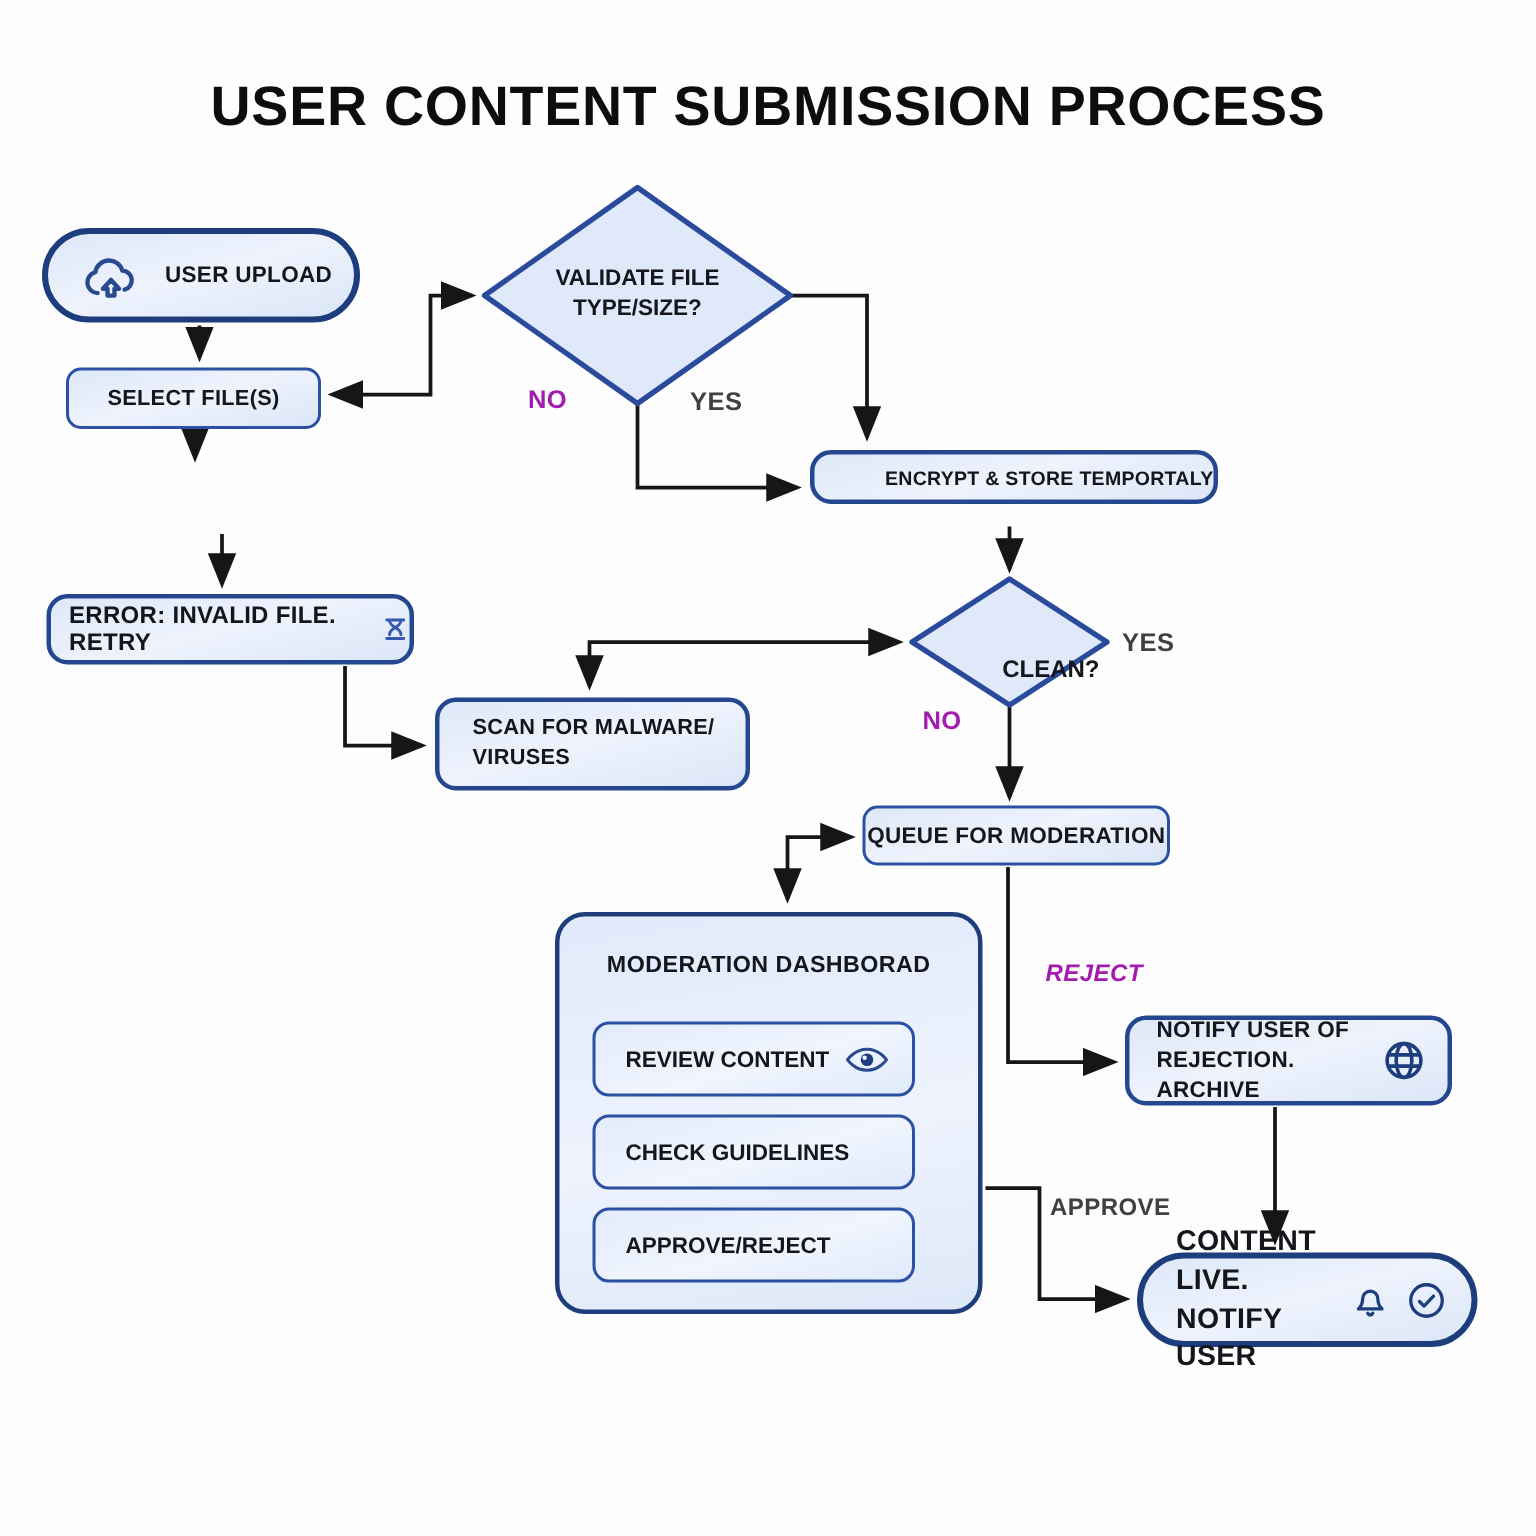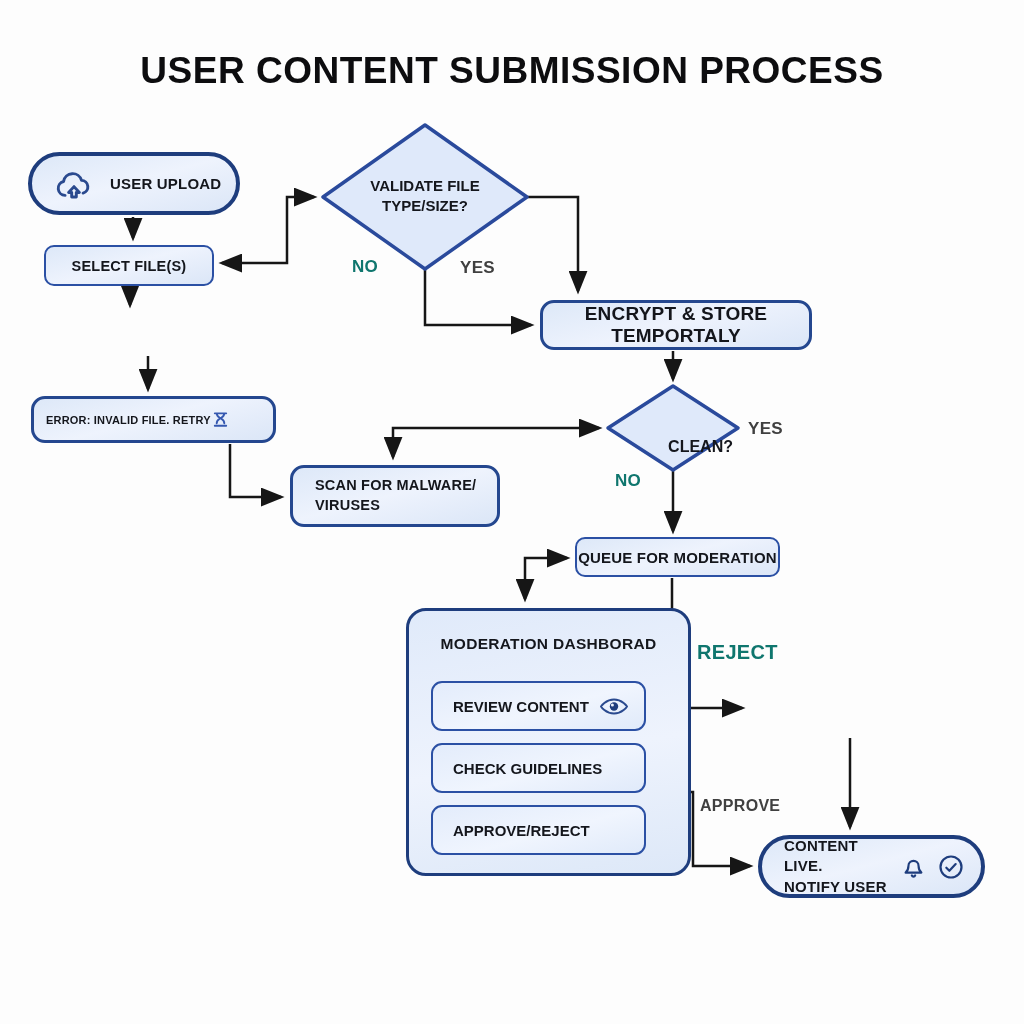--- a/index.html
+++ b/index.html
@@ -32,21 +32,21 @@
   .dashboard .dash-title{margin-top:24px;text-align:center;font-weight:700;font-size:15.5px;letter-spacing:.3px;}
   .dash-items{position:absolute;left:22px;top:70px;display:flex;flex-direction:column;gap:12px;text-align:right;}
   .dash-box{
     width:215px;height:50px;box-sizing:border-box;display:flex;align-items:center;
     padding-left:20px;gap:10px;
     background:linear-gradient(165deg,#e3ecfb 0%,#f0f5fe 55%,#e0eafa 100%);
     border:2.5px solid #2b50a4;border-radius:11px;font-weight:700;font-size:15px;
   }
   .dtext{position:absolute;text-align:center;font-weight:700;font-size:15px;line-height:1.35;}
   .elabel{position:absolute;font-weight:800;font-size:17px;letter-spacing:.3px;}
-  .red{color:#0f766e;}
+  .red{color:#a21caf;}
   .green{color:#404040;}
   .ic{flex:0 0 auto;display:block;}
 </style>
 </head>
 <body>
 
 <div class="stage">
 
   <div class="title">USER CONTENT SUBMISSION PROCESS</div>
 
@@ -90,78 +90,89 @@
       <path d="M11.5 19.5v-3h-2l3.5-3.8 3.5 3.8h-2v3z"></path>
     </svg>
     <span>USER UPLOAD</span>
   </div>
 
   <div class="node center" style="left:44px;top:245px;width:170px;height:41px;">
     <span>SELECT FILE(S)</span>
   </div>
 
 
-  <div class="node strong" style="left:31px;top:396px;width:245px;height:47px;padding-left:12px;gap:0;font-size:11px;">
+  <div class="node strong" style="left:31px;top:396px;width:245px;height:47px;padding-left:12px;gap:0;font-size:16px;">
     <span>ERROR: INVALID FILE. RETRY</span>
     <svg class="ic" width="19" height="19" viewBox="0 0 20 20" fill="none" stroke="#3558b0" stroke-width="2" stroke-linecap="round" stroke-linejoin="round">
       <path d="M4 3.5h12M4 16.5h12M6 3.5c0 3.4 2.6 4.2 4 5.2-1.4 1-4 1.8-4 5.2M14 3.5c0 3.4-2.6 4.2-4 5.2 1.4 1 4 1.8 4 5.2"></path>
     </svg>
   </div>
 
   <div class="node strong" style="left:290px;top:465px;width:210px;height:62px;padding-left:22px;">
     <div class="lines">
       <span>SCAN FOR MALWARE/</span>
       <span>VIRUSES</span>
     </div>
   </div>
 
-  <div class="node strong center" style="left:540px;top:300px;width:272px;height:50px;font-size:19px;">
+  <div class="node strong center" style="left:540px;top:300px;width:272px;height:36px;font-size:13px;justify-content:flex-end;">
     <span>ENCRYPT &amp; STORE TEMPORTALY</span>
   </div>
 
   <div class="node center" style="left:575px;top:537px;width:205px;height:40px;font-size:15px;">
     <span>QUEUE FOR MODERATION</span>
   </div>
 
-  <div class="dashboard" style="left:370px;top:608px;width:285px;height:268px;margin-left:36px;">
+  <div class="dashboard" style="left:370px;top:608px;width:285px;height:268px;">
     <div class="dash-title">MODERATION DASHBORAD</div>
     <div class="dash-items">
       <div class="dash-box">
         <span>REVIEW CONTENT</span>
         <svg class="ic" width="30" height="21" viewBox="0 0 30 20" fill="none" stroke="#2a4a8f" stroke-width="2" stroke-linejoin="round">
           <path d="M2 10s4.6-7 13-7 13 7 13 7-4.6 7-13 7S2 10 2 10z"></path>
           <circle cx="15" cy="10" r="4.2" fill="#1e3d7d" stroke="none"></circle>
           <circle cx="13.4" cy="8.6" r="1.5" fill="#eef3fd" stroke="none"></circle>
         </svg>
       </div>
       <div class="dash-box">
         <span>CHECK GUIDELINES</span>
       </div>
       <div class="dash-box">
         <span>APPROVE/REJECT</span>
       </div>
     </div>
   </div>
 
+  <div class="node strong" style="left:750px;top:677px;width:218px;height:60px;padding:0 14px 0 18px;font-size:15px;">
+    <div class="lines" style="flex:1;">
+      <span>NOTIFY USER OF</span>
+      <span>REJECTION. ARCHIVE</span>
+    </div>
+    <svg class="ic" width="30" height="30" viewBox="0 0 24 24" fill="none" stroke="#1e3d7d" stroke-width="1.9">
+      <circle cx="12" cy="12" r="9"></circle>
+      <ellipse cx="12" cy="12" rx="4.2" ry="9"></ellipse>
+      <path d="M3.6 9h16.8M3.6 15h16.8"></path>
+    </svg>
+  </div>
 
-  <div class="node pill" style="left:758px;top:835px;width:227px;height:63px;padding:0 16px 0 22px;font-size:15px;gap:10px;">
+  <div class="node pill" style="left:758px;top:835px;width:227px;height:63px;padding:0 16px 0 22px;font-size:19px;gap:10px;">
     <div class="lines" style="flex:1;">
       <span>CONTENT LIVE.</span>
       <span>NOTIFY USER</span>
     </div>
     <svg class="ic" width="27" height="28" viewBox="0 0 24 24" fill="none" stroke="#1e3d7d" stroke-width="1.9" stroke-linejoin="round" stroke-linecap="round">
       <path d="M19 17H5c1.8-1.7 2.5-3.2 2.5-6a4.5 4.5 0 0 1 9 0c0 2.8.7 4.3 2.5 6z"></path>
       <path d="M10.5 19.5a1.6 1.6 0 0 0 3 0"></path>
     </svg>
     <svg class="ic" width="28" height="28" viewBox="0 0 24 24" fill="none" stroke="#1e3d7d" stroke-width="1.9" stroke-linecap="round" stroke-linejoin="round">
       <circle cx="12" cy="12" r="9"></circle>
       <path d="M8 12.6l2.6 2.6 5.4-5.7"></path>
     </svg>
   </div>
 
   <div class="elabel red" style="left:352px;top:257px;">NO</div>
   <div class="elabel green" style="left:460px;top:258px;">YES</div>
   <div class="elabel green" style="left:748px;top:419px;">YES</div>
   <div class="elabel red" style="left:615px;top:471px;">NO</div>
-  <div class="elabel red" style="left:697px;top:641px;font-size:20px;">REJECT</div>
+  <div class="elabel red" style="left:697px;top:641px;font-size:16px;font-style:italic;">REJECT</div>
   <div class="elabel green" style="left:700px;top:797px;font-size:16px;">APPROVE</div>
 
 </div>
 
 </body></html>

